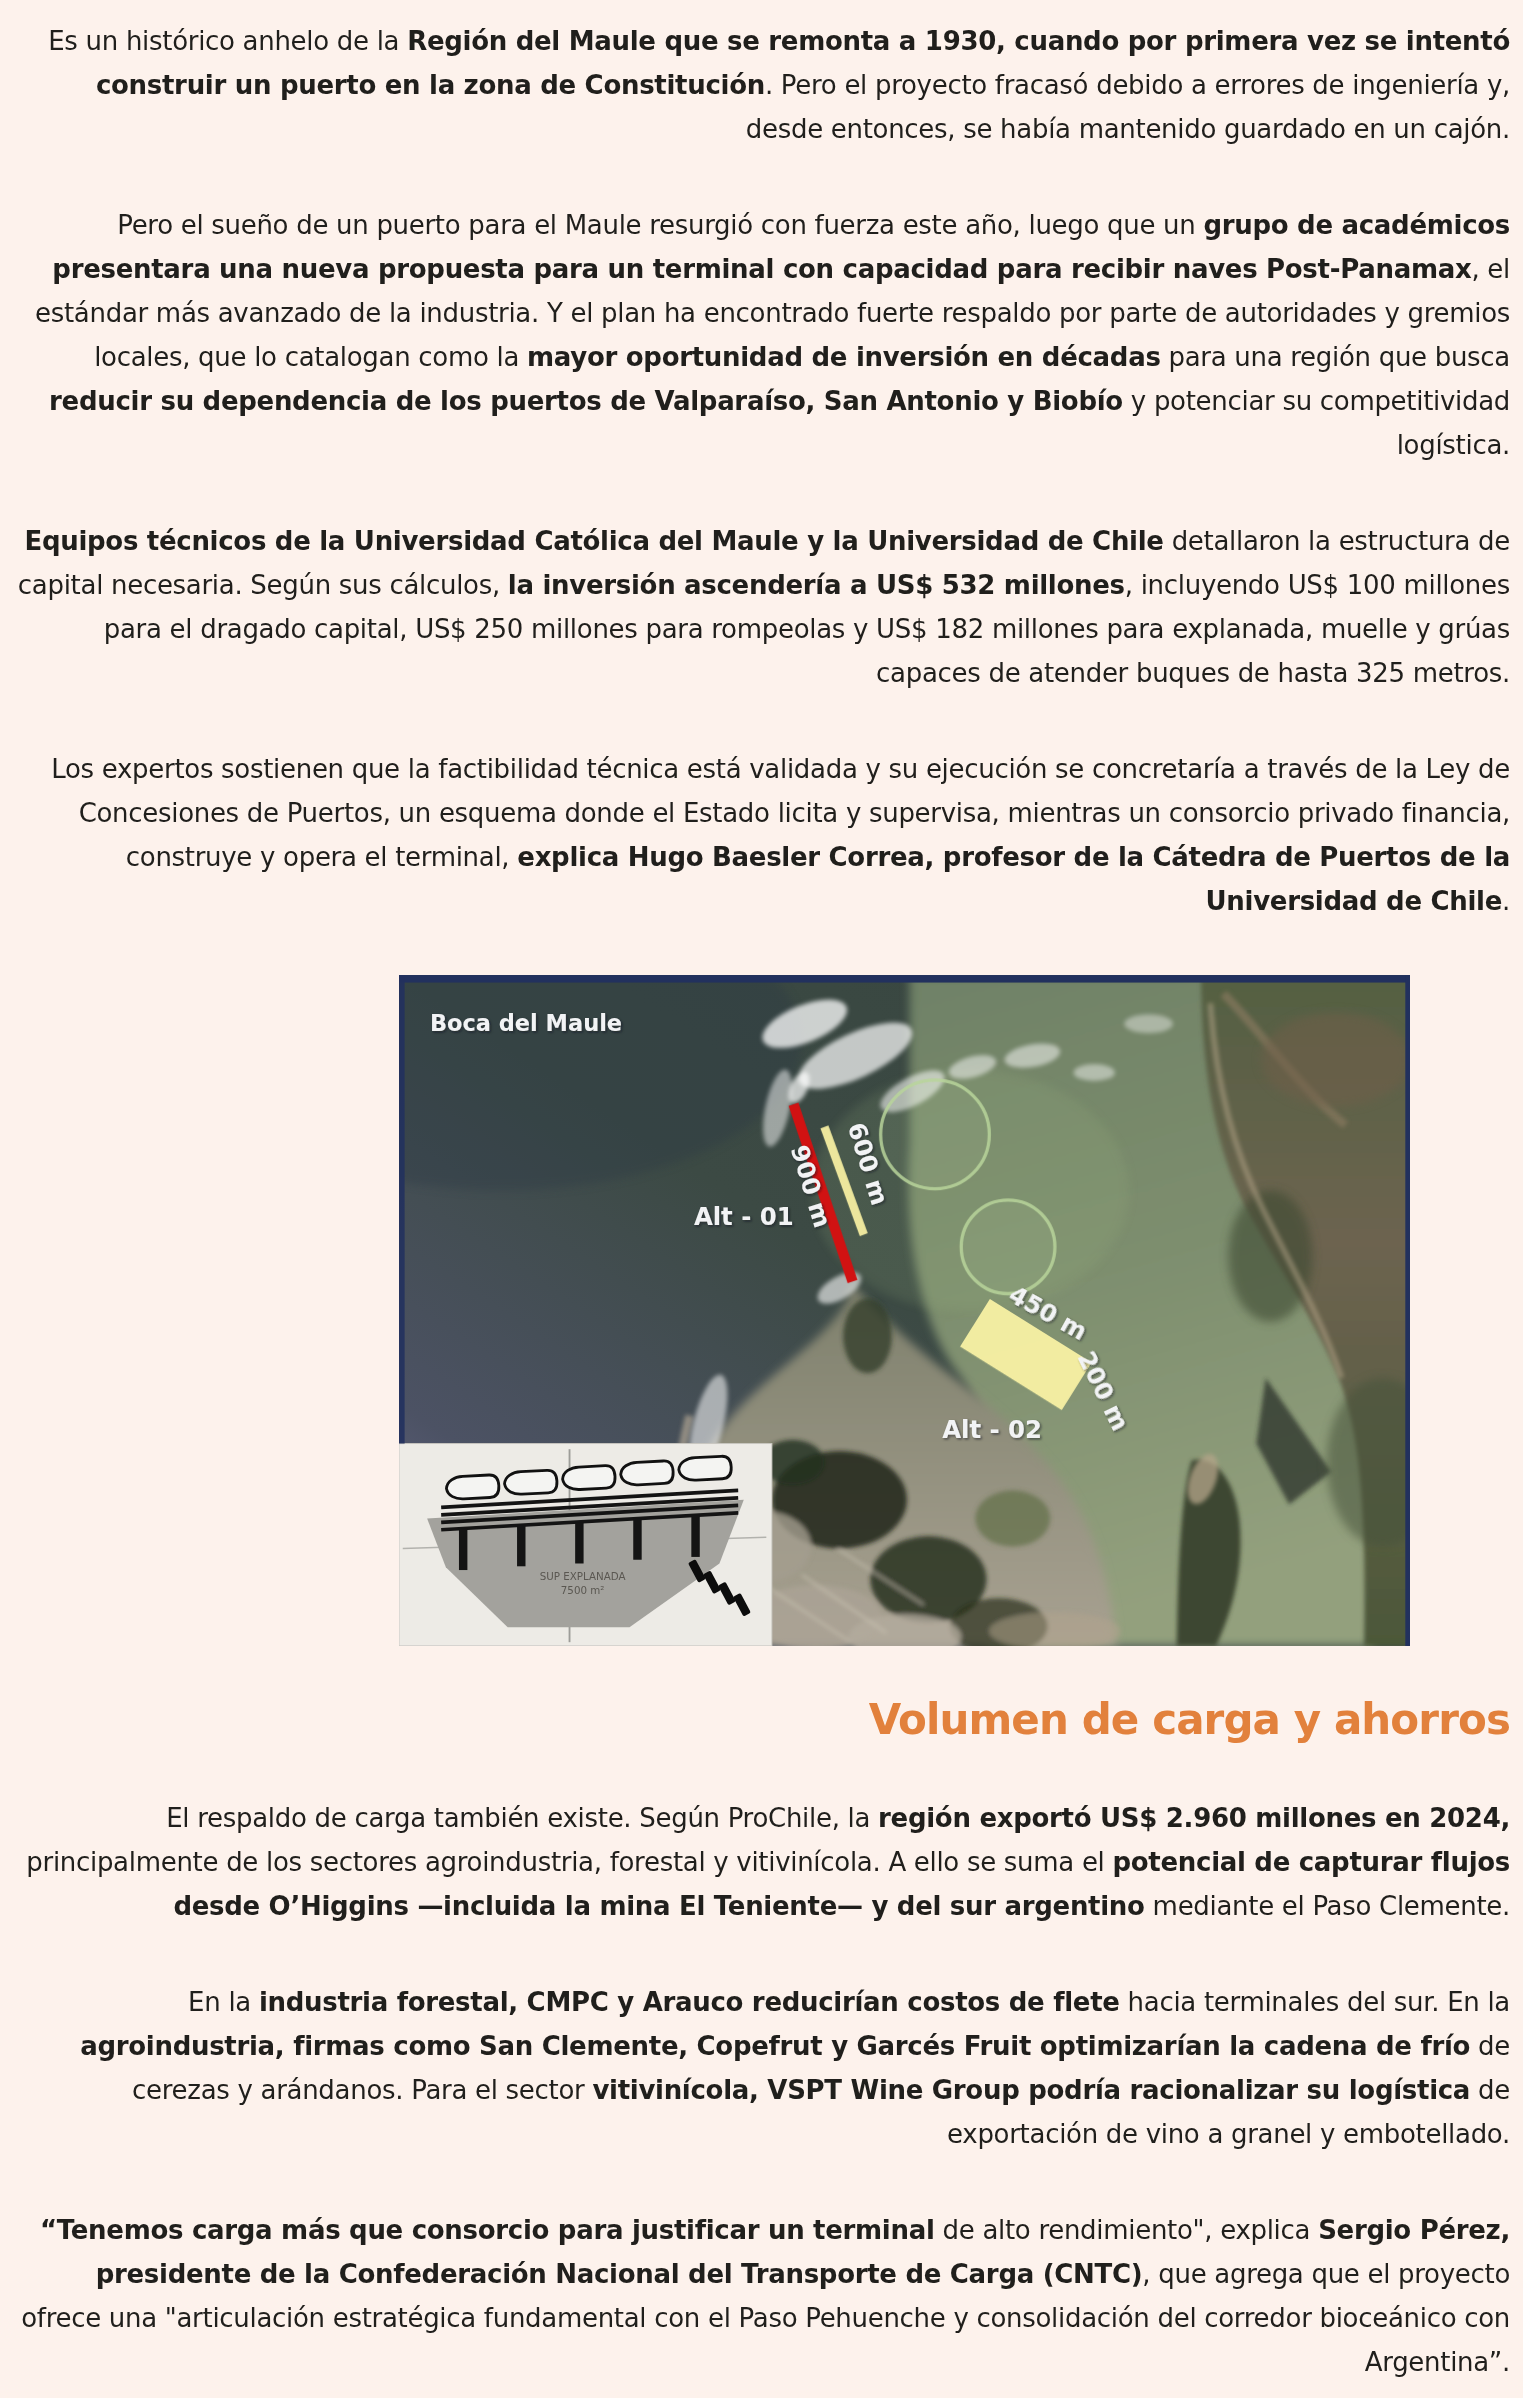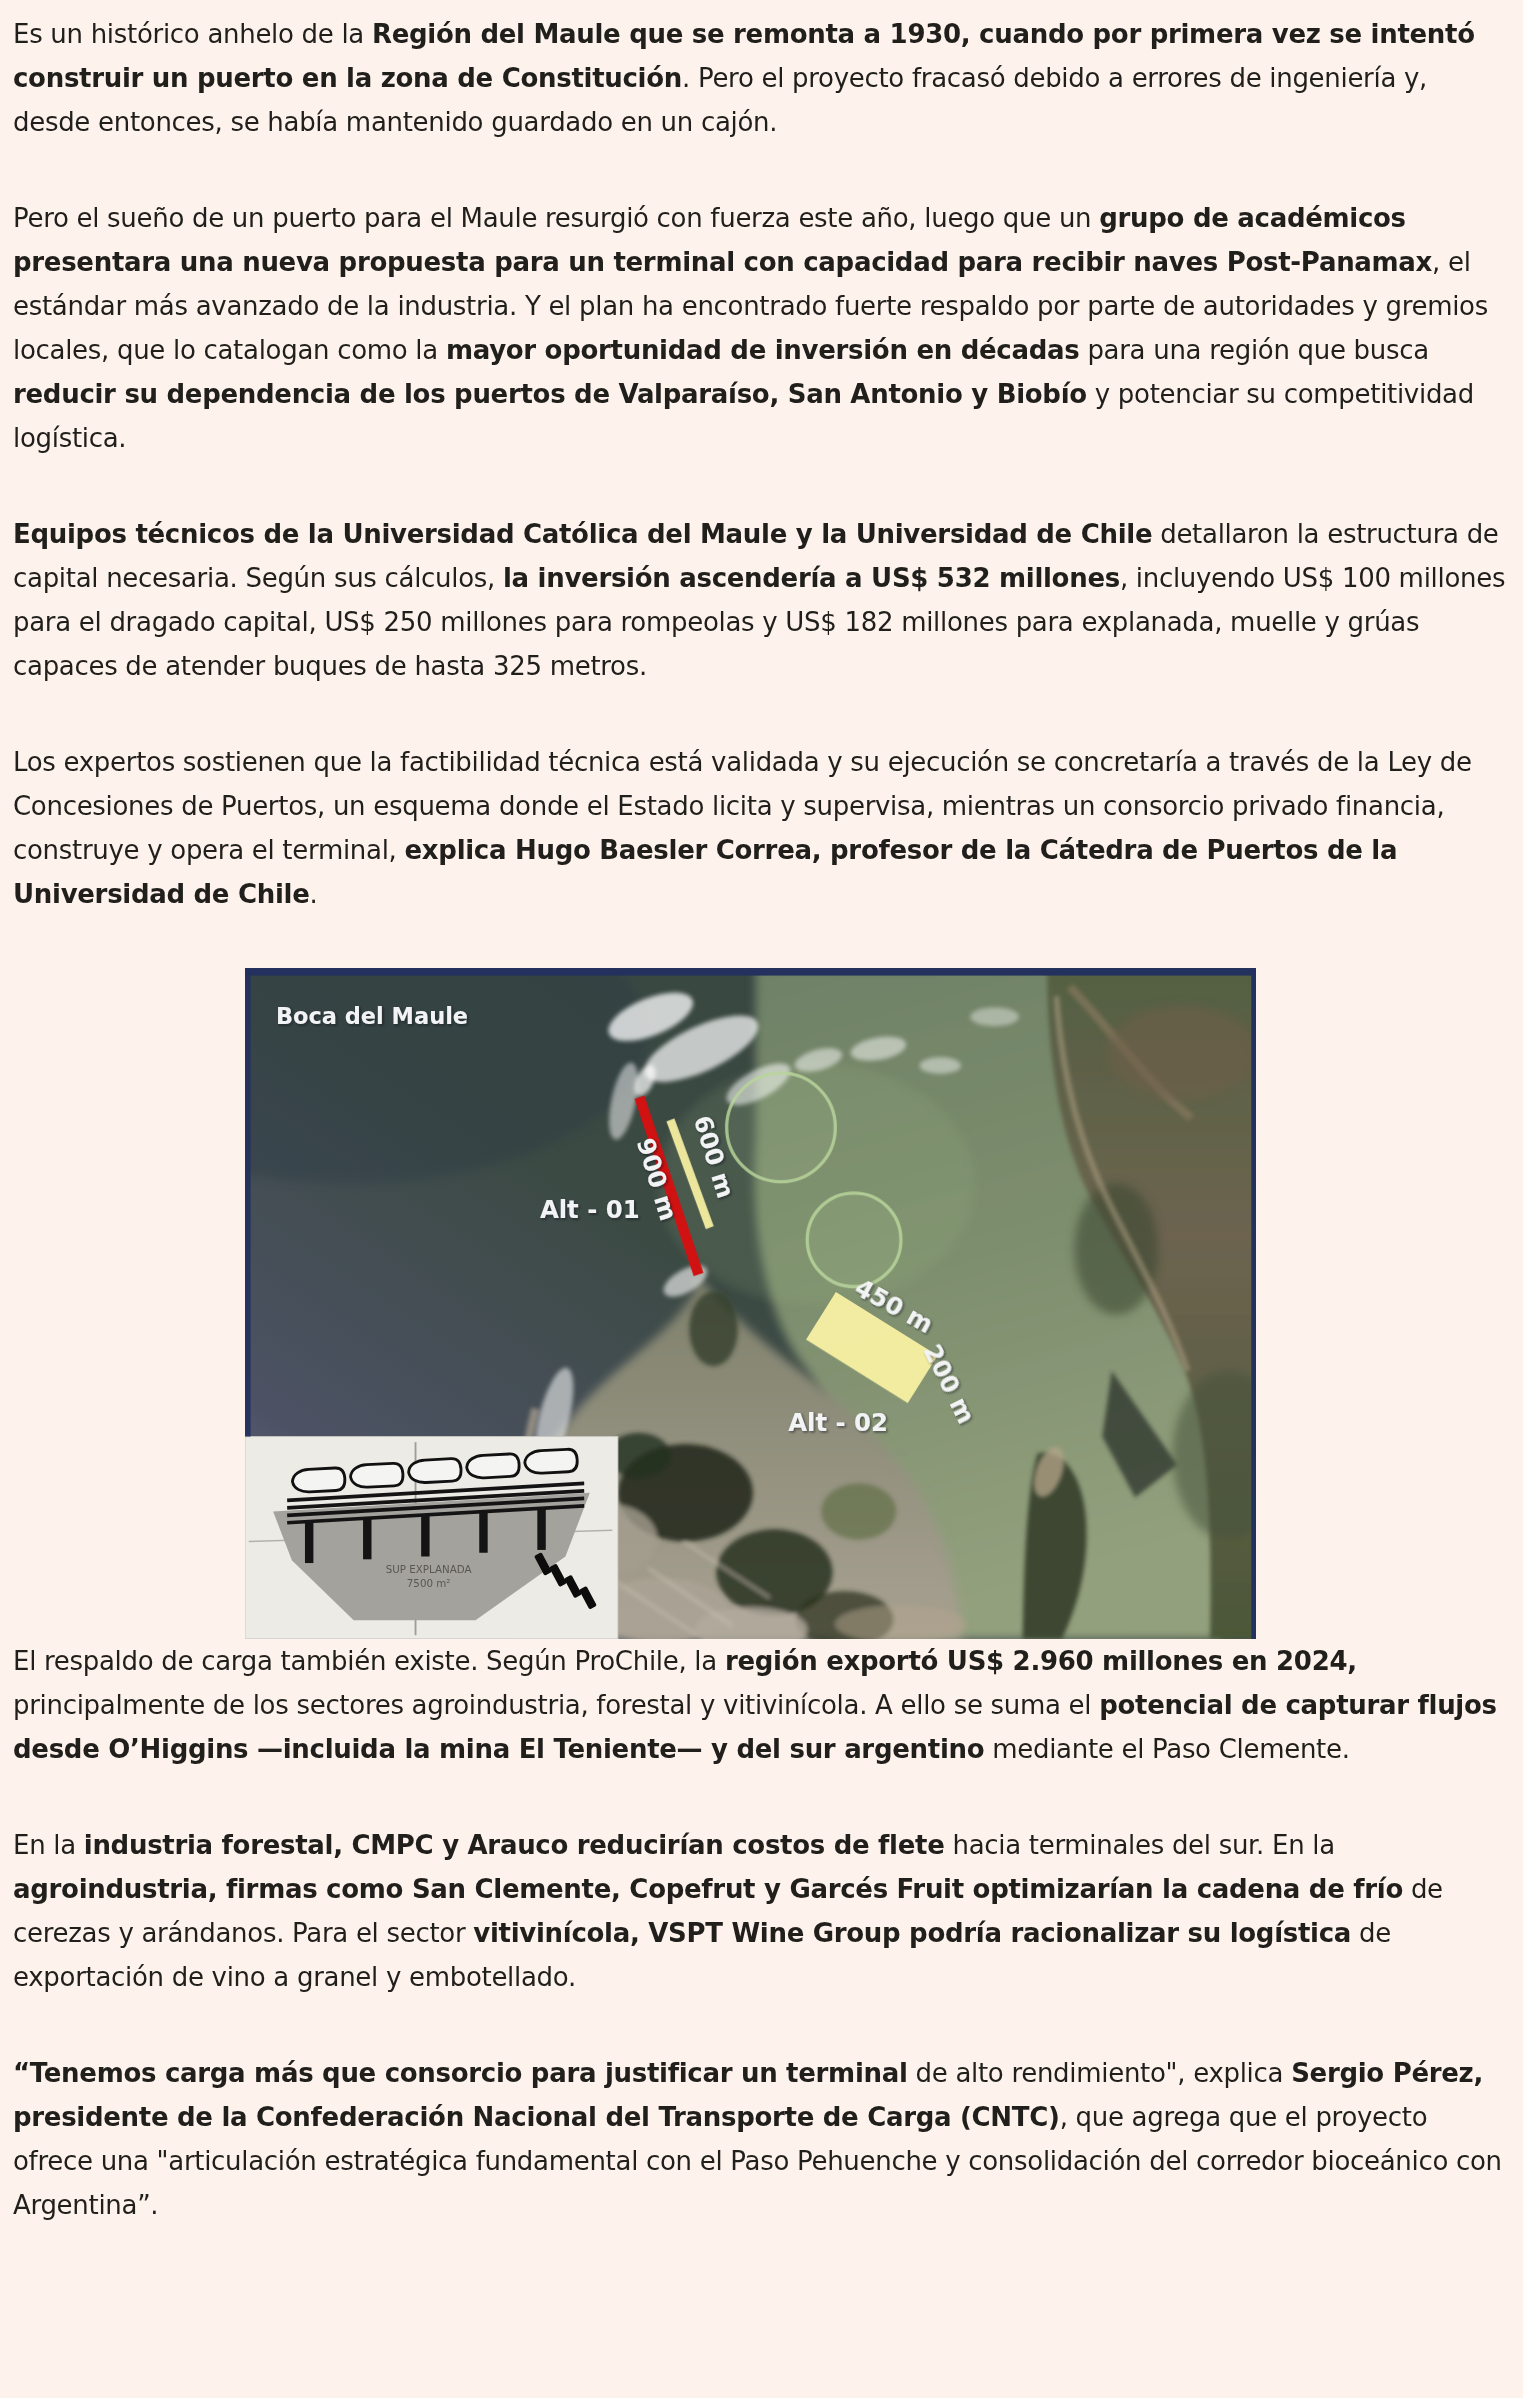--- a/index.html
+++ b/index.html
@@ -1,21 +1,21 @@
 <!DOCTYPE html>
 <html style="font-size:15px"><head>
 <meta charset="utf-8">
 <style>
   html,body{margin:0;padding:0;}
   body{
     width:1523px;height:2399px;overflow:hidden;
     background:#fdf2ec;color:#201f1c;
     font-family:"DejaVu Sans","Liberation Sans",sans-serif;
   }
-  .article{padding:12px 13px 0 13px;}
+  .article{padding:19px 13px 0 13px;text-align:right;}
   p.body-text{
     font-size:26px;line-height:44px;margin:0 0 52px 0;
     letter-spacing:-0.3px;max-width:1497px;
   }
   p.body-text b{font-weight:700;}
   figure.map-figure{margin:0 0 0 232px;padding:0;width:1165px;height:671px;}
   h2.section-heading{
     font-size:42px;line-height:49px;font-weight:700;
     margin:49px 0 52px 0;letter-spacing:-0.9px;color:#e2813c;
   }
@@ -187,20 +187,21 @@
       </g>
 
       <g>
         <rect x="0" y="0" width="1079" height="8" fill="#22315e"></rect>
         <rect x="0" y="0" width="6" height="500" opacity="0.9" fill="#22315e"></rect>
         <rect x="1074" y="0" width="5" height="716" fill="#22315e"></rect>
       </g>
     </svg>
   </figure>
 
+  <h2 class="section-heading" style="color: rgb(226, 129, 60);">Volumen de carga y ahorros</h2>
 
   <p class="body-text"><span>El respaldo de carga también existe. Según ProChile, la </span><b>región exportó US$ 2.960 millones en 2024,</b><span> principalmente de los sectores agroindustria, forestal y vitivinícola. A ello se suma el </span><b>potencial de capturar flujos desde O’Higgins —incluida la mina El Teniente— y del sur argentino</b><span> mediante el Paso Clemente.</span></p>
 
   <p class="body-text"><span>En la </span><b>industria forestal, CMPC y Arauco reducirían costos de flete</b><span> hacia terminales del sur. En la </span><b>agroindustria, firmas como San Clemente, Copefrut y Garcés Fruit optimizarían la cadena de frío</b><span> de cerezas y arándanos. Para el sector </span><b>vitivinícola, VSPT Wine Group podría racionalizar su logística</b><span> de exportación de vino a granel y embotellado.</span></p>
 
   <p class="body-text"><b>“Tenemos carga más que consorcio para justificar un terminal</b><span> de alto rendimiento", explica </span><b>Sergio Pérez, presidente de la Confederación Nacional del Transporte de Carga (CNTC)</b><span>, que agrega que el proyecto ofrece una "articulación estratégica fundamental con el Paso Pehuenche y consolidación del corredor bioceánico con Argentina”.</span></p>
 
 </div>
 
 

